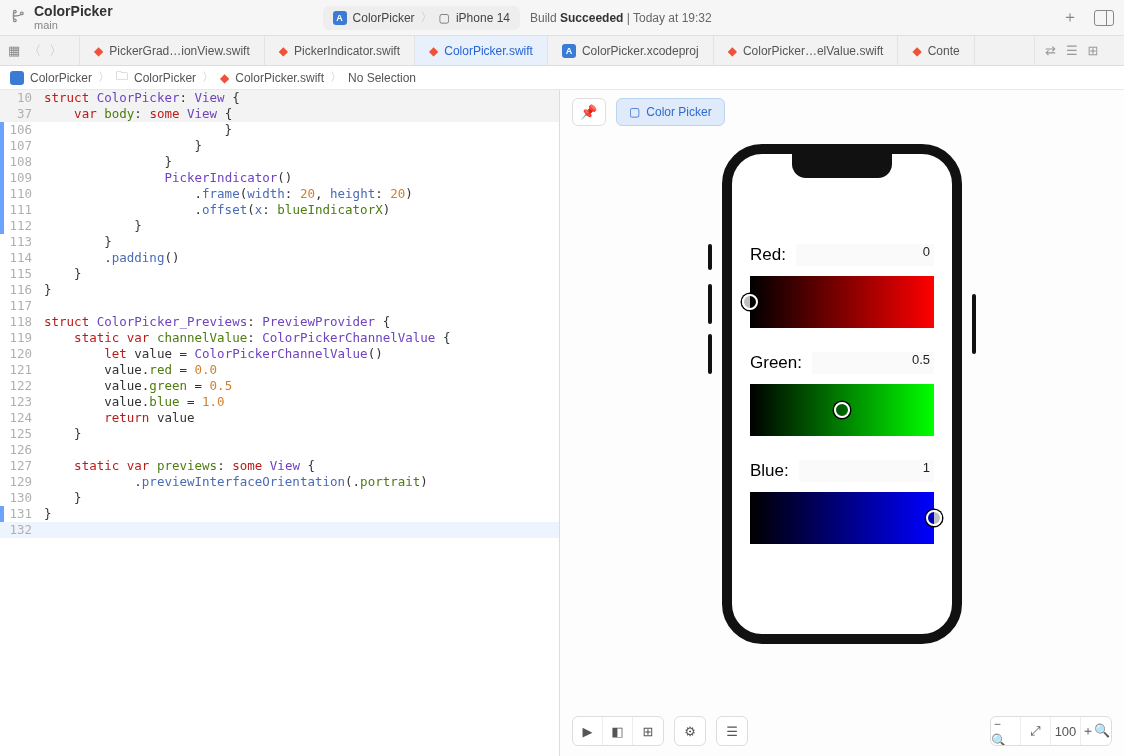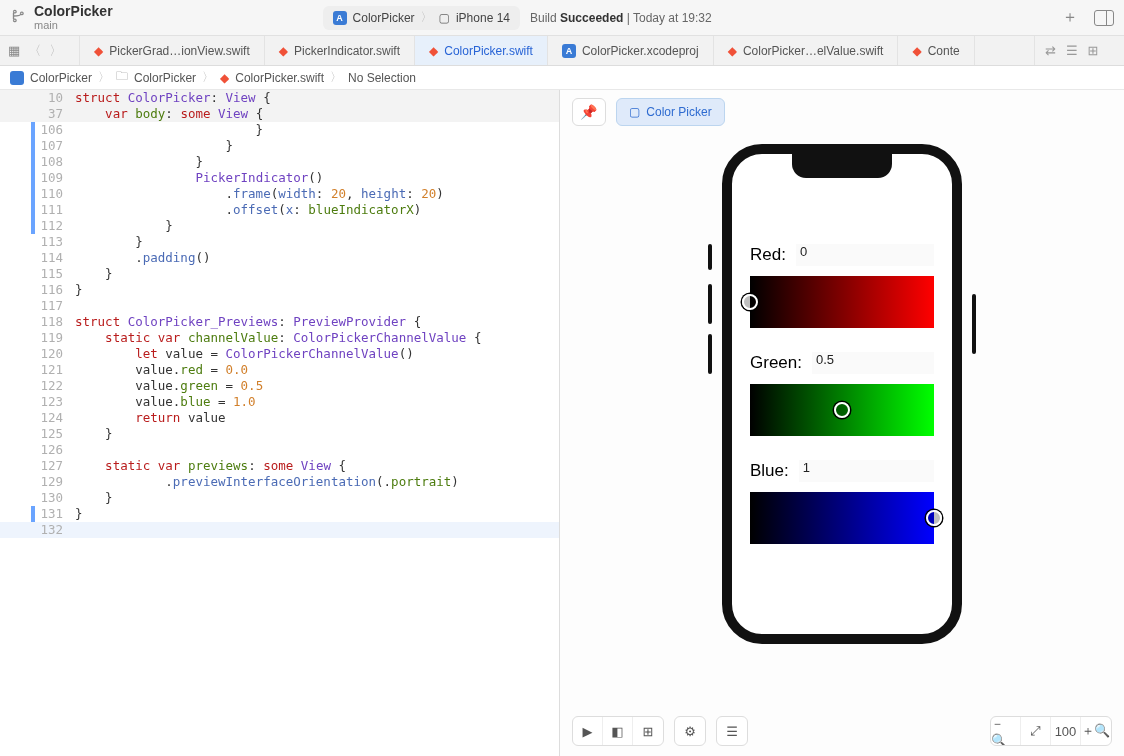--- a/index.html
+++ b/index.html
@@ -109,21 +109,21 @@
   
   .main {
     display: flex; height: calc(756px - 36px - 30px - 24px);
   }
   .editor {
     width: 560px; background: #fff; border-right: 1px solid #ddd;
     font-family: "SF Mono", Menlo, monospace; font-size: 12.5px;
     line-height: 16px; overflow: hidden;
   }
   .code-line {
-    display: flex; white-space: pre; padding-left: 31px;
+    display: flex; white-space: pre;
   }
   .code-line .bar {
     width: 4px;
   }
   .code-line.changed .bar { background: #6aa4ff; }
   .code-line .ln {
     width: 36px; text-align: right; color: #b0b0b0; padding-right: 8px;
     user-select: none;
   }
   .code-line .code { flex: 1; padding-left: 4px; }
@@ -152,20 +152,21 @@
   .preview-chip {
     height: 28px; border: 1px solid #bcd5ef; border-radius: 6px;
     background: #dfeafa; color: #2e6bd0; display: flex; align-items: center;
     gap: 6px; padding: 0 12px; font-size: 12px; cursor: pointer;
   }
   .preview-chip .dev-icon { color: #2e6bd0; }
 
   .canvas {
     flex: 1; display: flex; align-items: flex-start; justify-content: center;
     padding-top: 10px;
+    text-align: right;
   }
 
   
   .phone {
     width: 240px; height: 500px; background: #fff; border: 10px solid #111;
     border-radius: 40px; position: relative; overflow: hidden;
   }
   .notch {
     position: absolute; top: 0; left: 50%; transform: translateX(-50%);
     width: 100px; height: 24px; background: #111; border-radius: 0 0 14px 14px;

